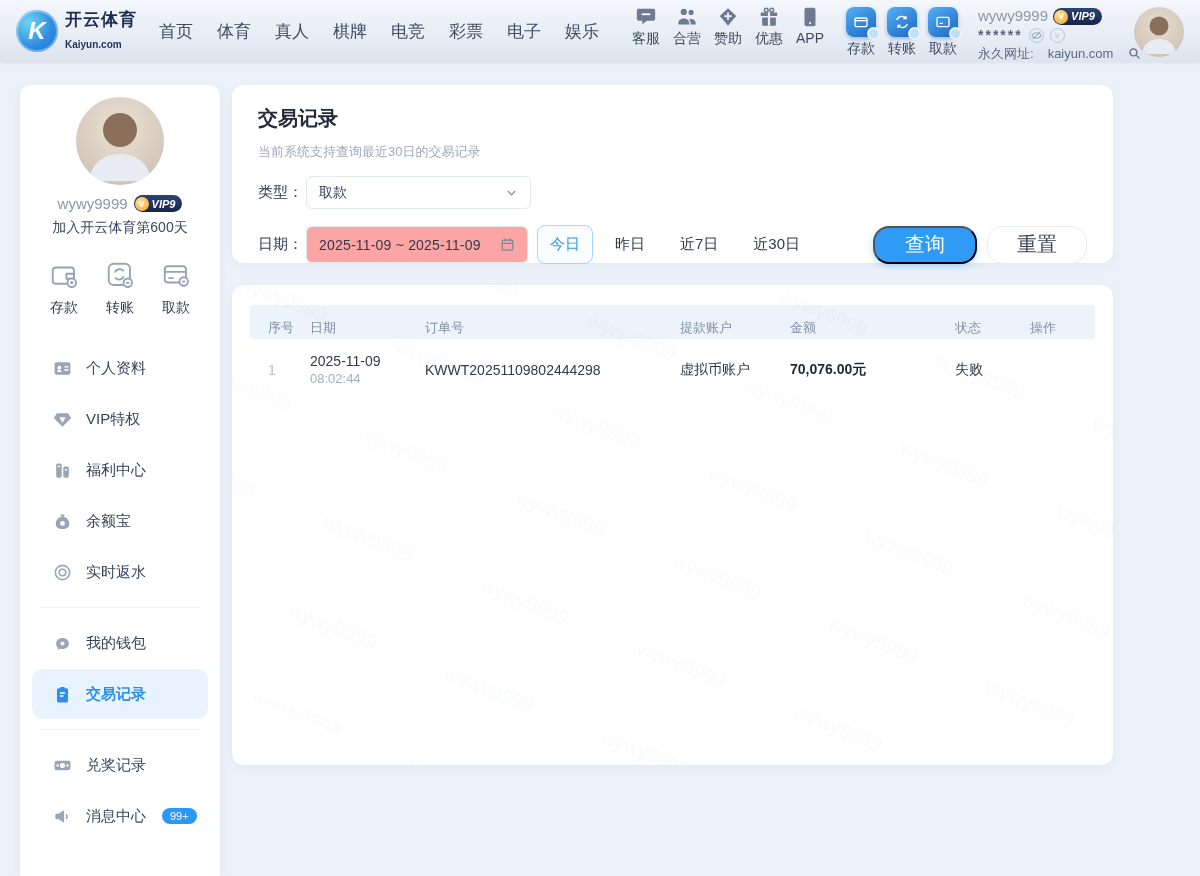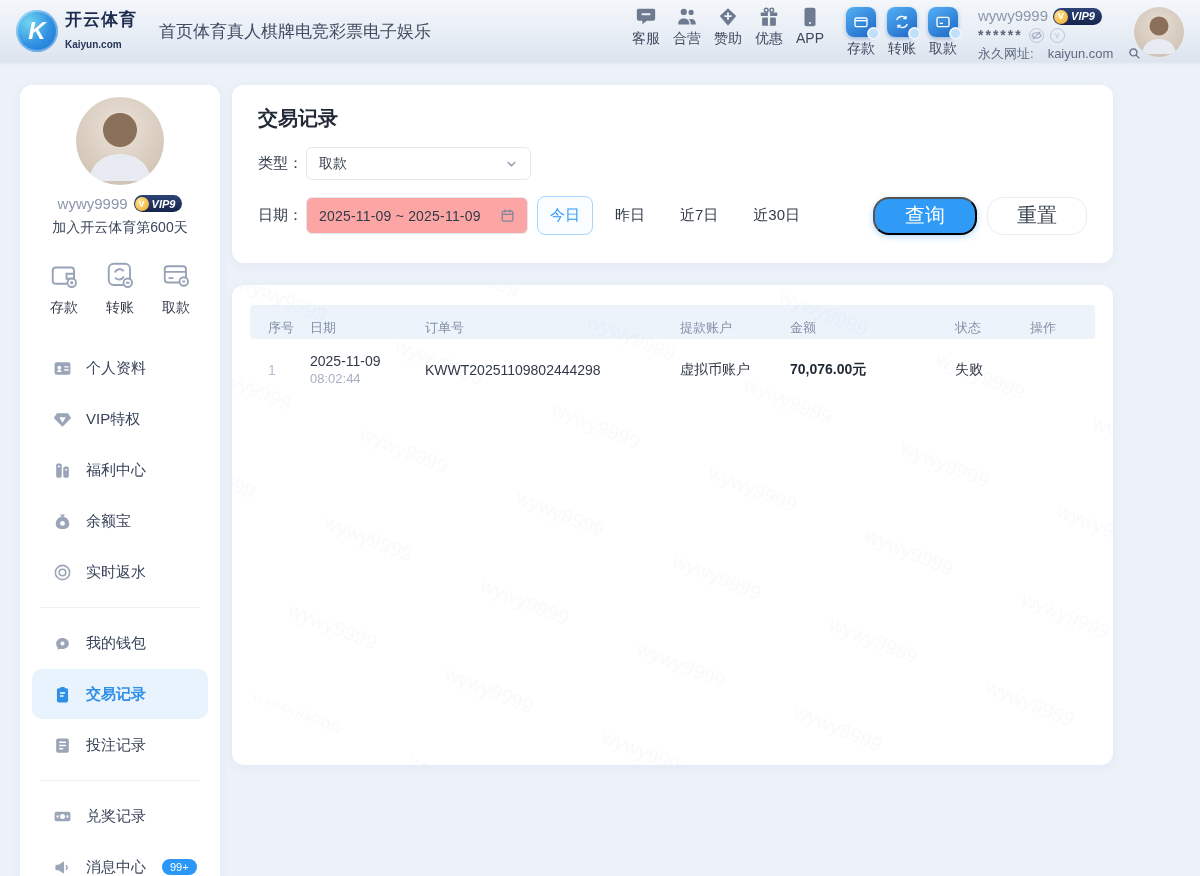--- a/index.html
+++ b/index.html
@@ -13,21 +13,21 @@
     display:flex; align-items:center; box-shadow:0 1px 3px rgba(130,150,180,.18); z-index:5; }
   .logo { display:flex; align-items:center; gap:7px; margin-left:16px; cursor:pointer; }
   .logo-mark { width:42px; height:42px; border-radius:50%;
     background:radial-gradient(circle at 30% 30%,#6fd4f2,#2f8fe0 55%,#1b6fd0);
     display:flex; align-items:center; justify-content:center;
     color:#fff; font-size:24px; font-weight:bold; font-style:italic;
     box-shadow:inset 0 0 0 2px rgba(255,255,255,.35); }
   .logo-text { display:flex; flex-direction:column; line-height:1.05;gap:11px; }
   .logo-brand { font-size:17px; font-weight:bold; color:#1c2b4e; letter-spacing:1px; }
   .logo-domain { font-size:10px; font-weight:bold; color:#27355a; }
-  .nav { display:flex; margin-left:22px; }
+  .nav { display:flex; gap:24px; margin-left:22px; }
   .nav-item { font-size:17px; color:#414c61; cursor:pointer; white-space:nowrap; }
 
   .top-right { margin-left:auto; display:flex; align-items:flex-start; padding-top:7px; }
   .qlink { width:40px; display:flex; flex-direction:column; align-items:center; gap:3px;
     cursor:pointer; margin-right:1px; }
   .qlink svg { display:block; }
   .qlink-label { font-size:14px; color:#3f4a5f; white-space:nowrap; }
   .wallet-group { display:flex; margin-left:10px; }
   .tile { width:30px; height:30px; border-radius:8px; position:relative;
     background:linear-gradient(145deg,#55b0f5,#1a66c4);
@@ -391,31 +391,20 @@
       <span class="menu-icon">
         <svg width="19" height="19" viewBox="0 0 24 24" fill="#2f8fe8">
             <path d="M7 4h10a2 2 0 012 2v14a2 2 0 01-2 2H7a2 2 0 01-2-2V6a2 2 0 012-2z"></path>
             <rect x="9" y="2.5" width="6" height="3.4" rx="1.4"></rect>
             <rect x="8.5" y="9" width="7" height="1.9" rx=".95" fill="#fff"></rect>
             <rect x="8.5" y="13" width="5" height="1.9" rx=".95" fill="#fff"></rect>
           </svg>
       </span>
       <span class="mi-label">交易记录</span>
     </div>
-    <div class="menu-item">
-      <span class="menu-icon">
-        <svg width="19" height="19" viewBox="0 0 24 24" fill="#9aa5b8">
-            <rect x="4" y="3" width="16" height="18" rx="2.5"></rect>
-            <rect x="7.5" y="7" width="9" height="1.9" rx=".95" fill="#fff"></rect>
-            <rect x="7.5" y="11" width="9" height="1.9" rx=".95" fill="#fff"></rect>
-            <rect x="7.5" y="15" width="5.5" height="1.9" rx=".95" fill="#fff"></rect>
-          </svg>
-      </span>
-      <span class="mi-label">投注记录</span>
-    </div>
 
     <div class="divider"></div>
 
     <div class="menu-item">
       <span class="menu-icon">
         <svg width="19" height="19" viewBox="0 0 24 24" fill="#9aa5b8">
             <rect x="2" y="6" width="20" height="12" rx="2.5"></rect>
             <circle cx="12" cy="12" r="3.2" fill="#fff"></circle>
             <rect x="4.5" y="10.5" width="2.5" height="3" rx=".8" fill="#fff"></rect>
             <rect x="17" y="10.5" width="2.5" height="3" rx=".8" fill="#fff"></rect>
@@ -431,20 +420,21 @@
           </svg>
       </span>
       <span class="mi-label">消息中心</span>
       <span class="msg-badge">99+</span>
     </div>
   </div>
 </aside>
 
 <section class="panel panel-filters">
   <h1 class="page-title">交易记录</h1>
+  <div class="page-subtitle">当前系统支持查询最近30日的交易记录</div>
 
   <div class="filter-row">
     <span class="filter-label">类型：</span>
     <div class="select-box">
       <span class="select-value">取款</span>
       <span class="menu-icon" style="width:14px;height:14px;">
         <svg width="13" height="13" viewBox="0 0 24 24" fill="none" stroke="#8b96a9" stroke-width="2.6">
             <path d="M5 9l7 7 7-7"></path>
           </svg>
       </span>

